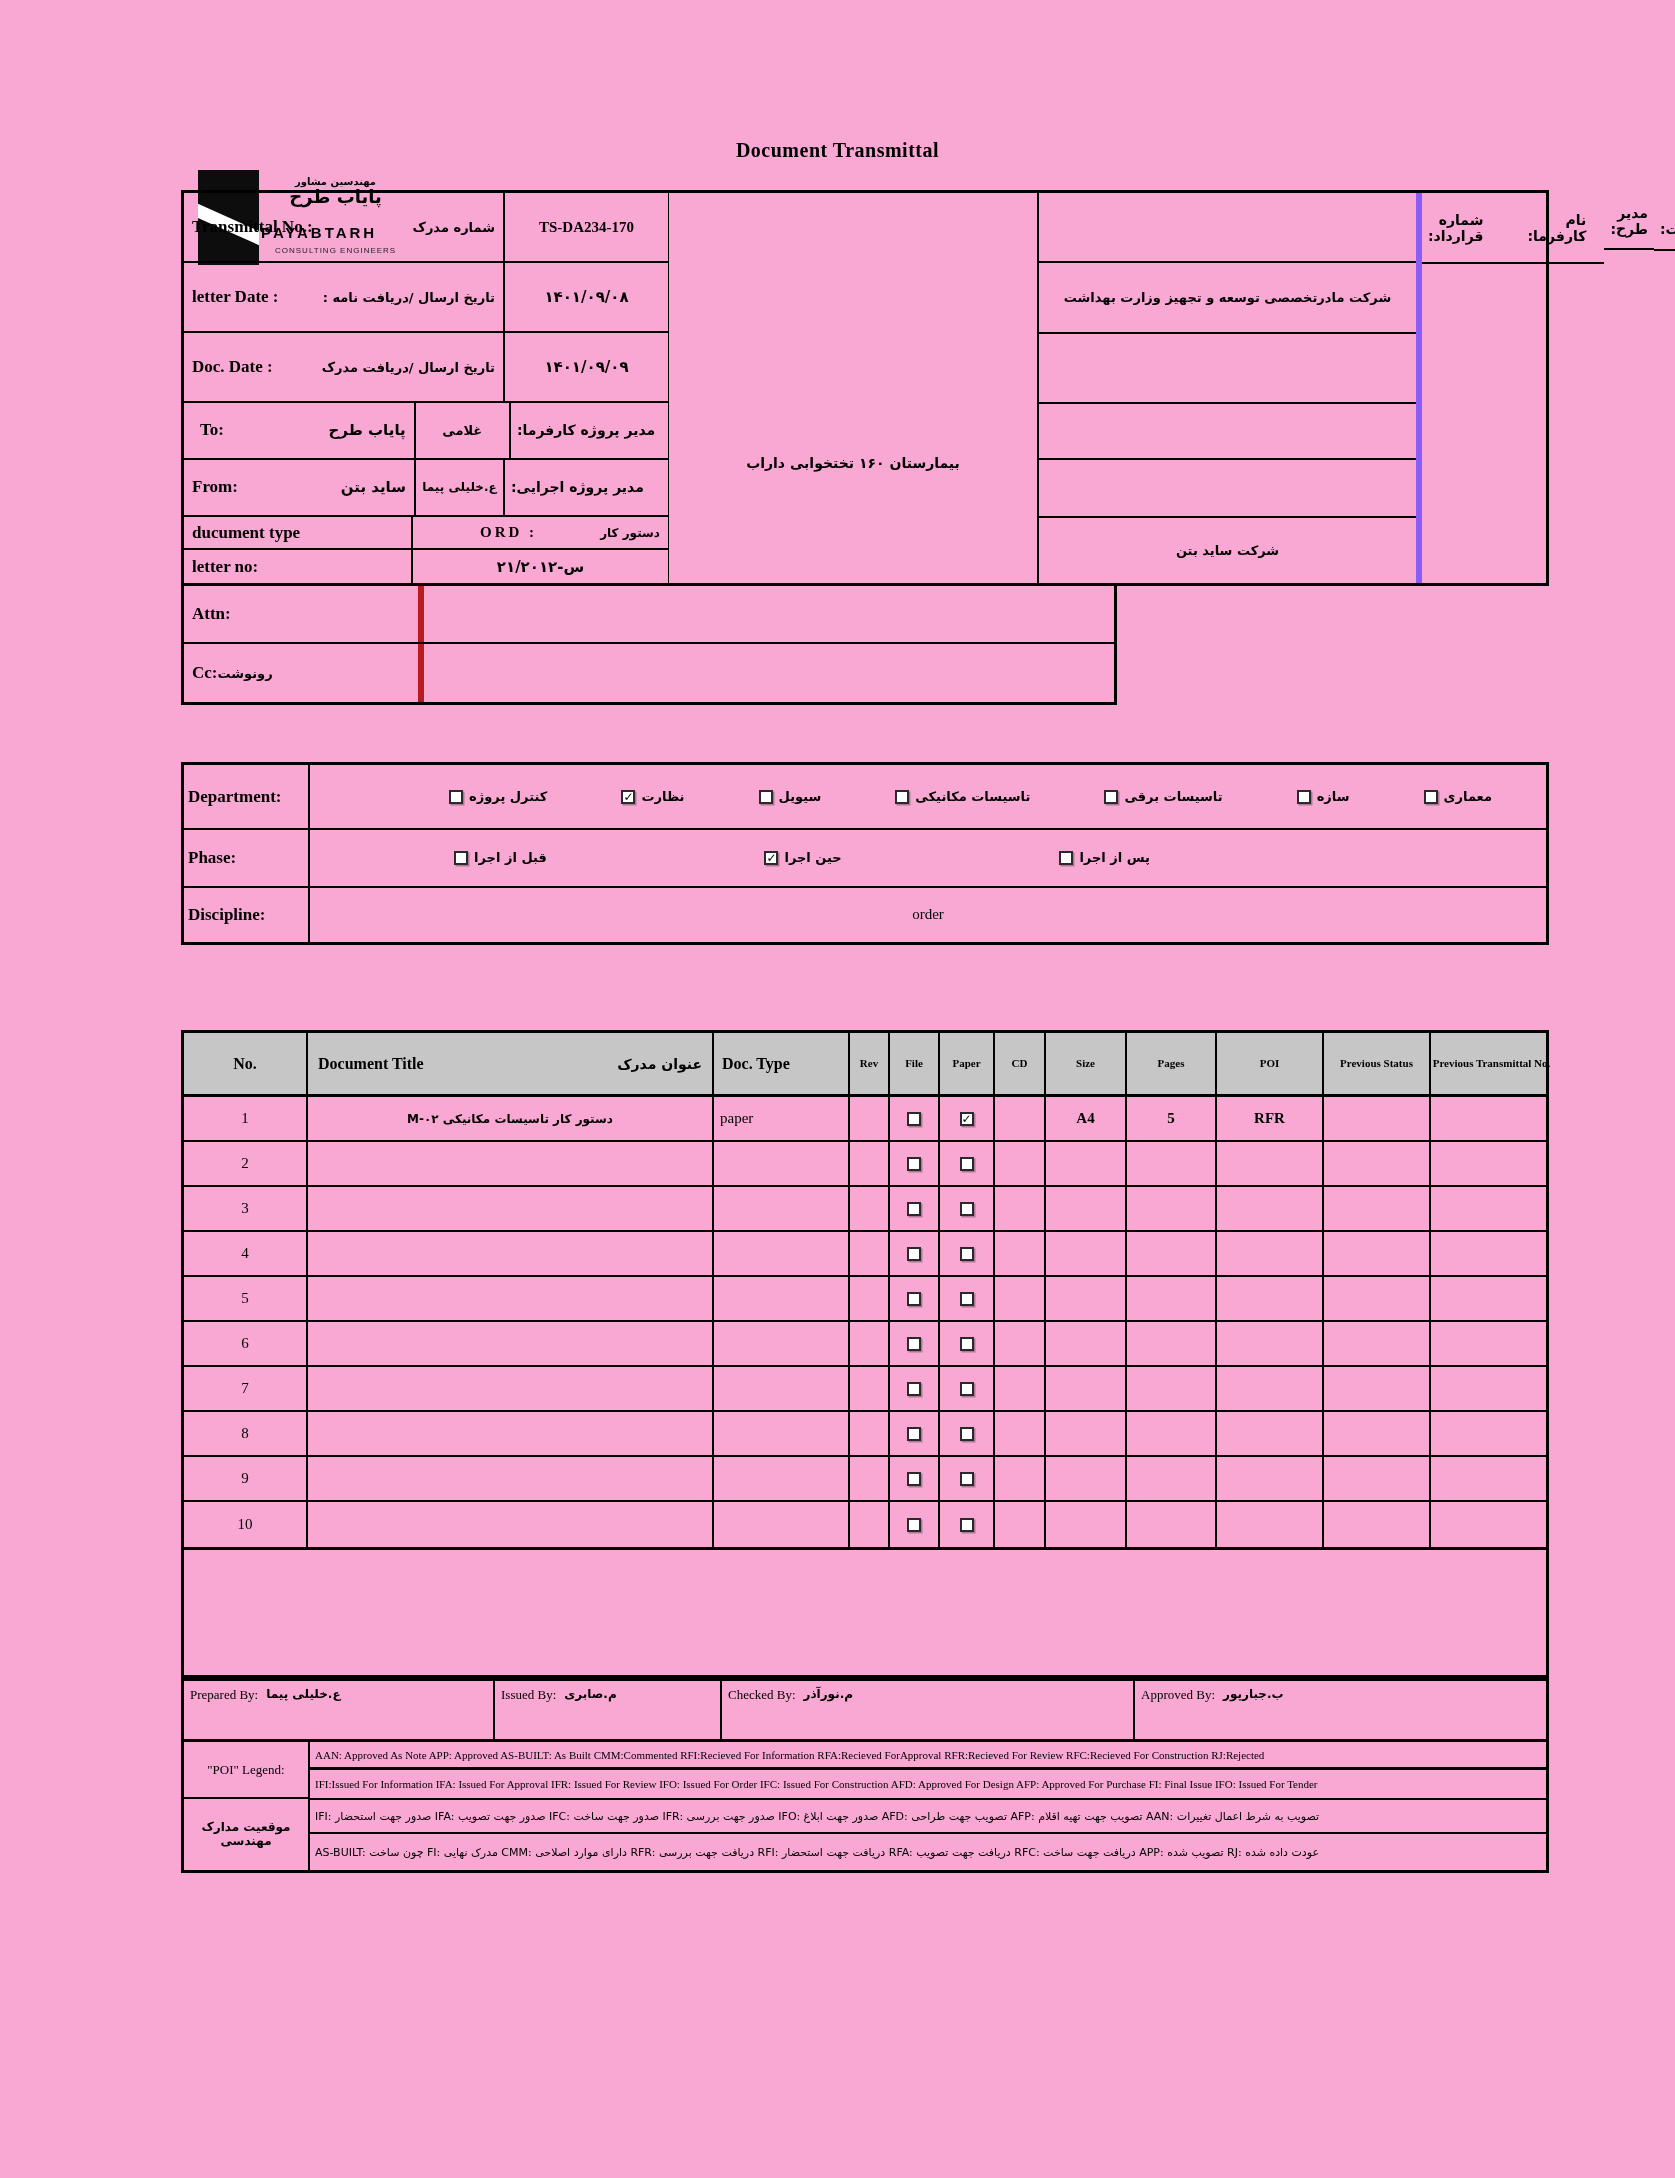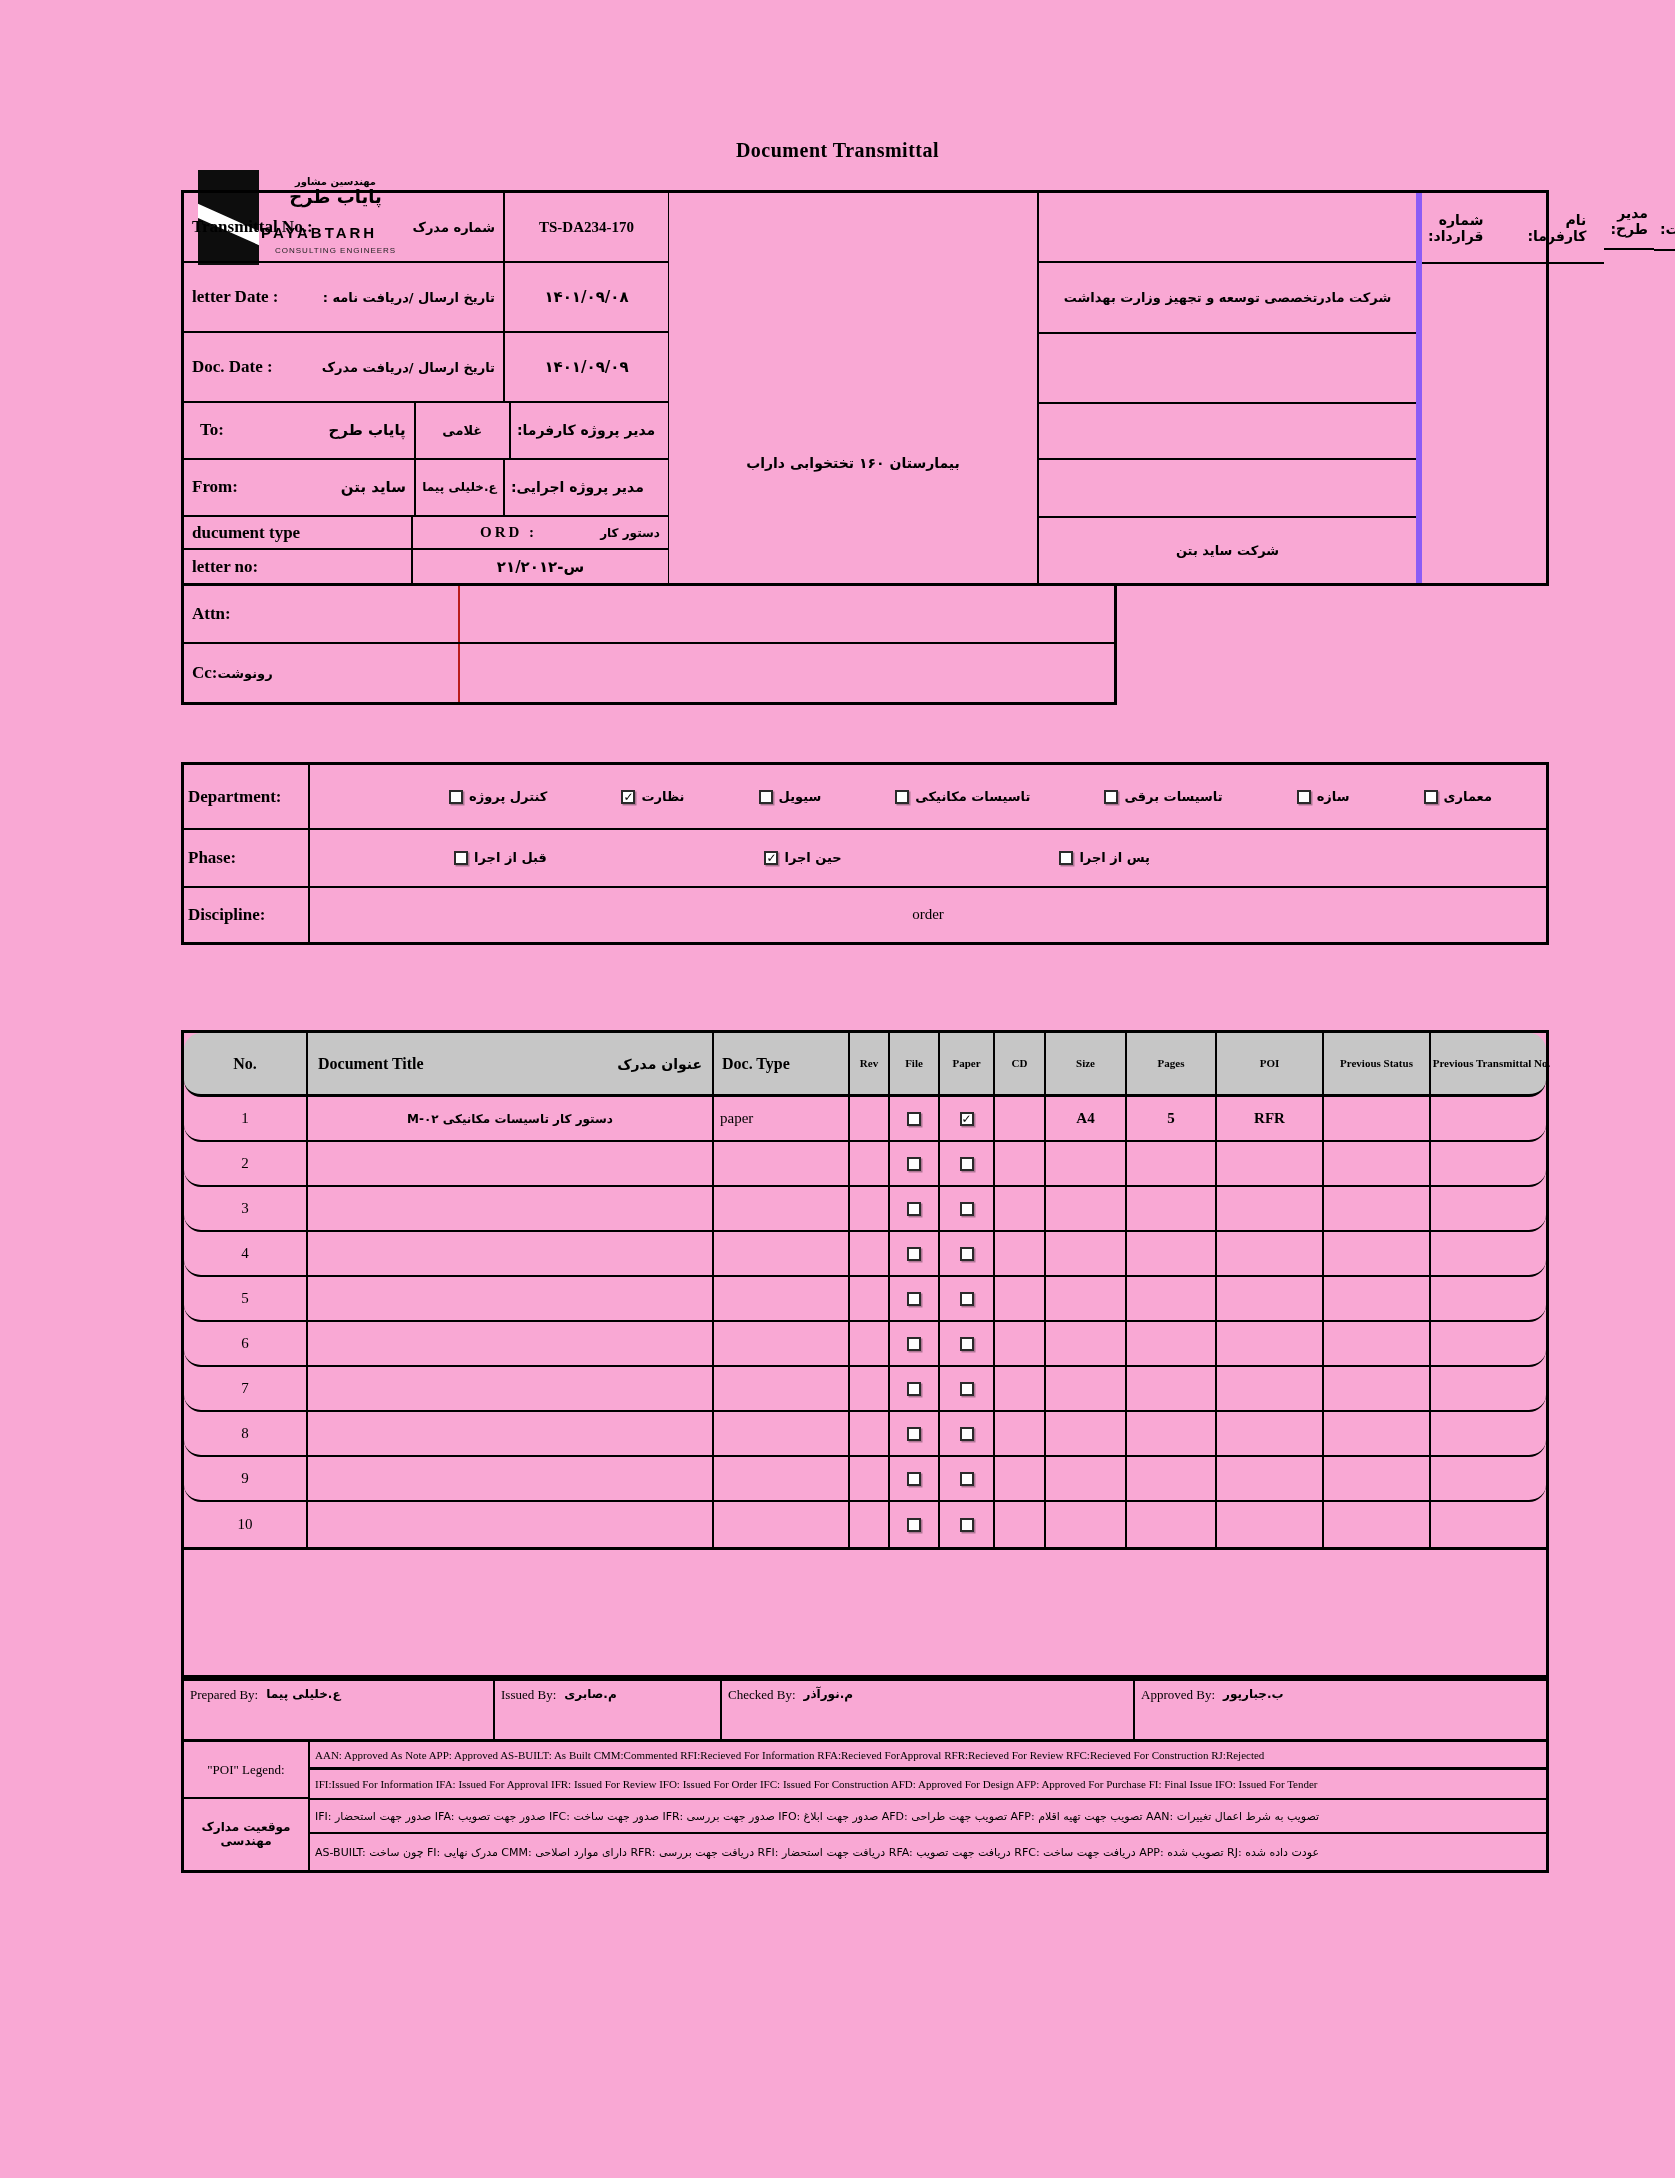--- a/index.html
+++ b/index.html
@@ -42,21 +42,21 @@
   .tt-rvals{width:437px;display:flex;flex-direction:column;border-right:6px solid #8b5cf6;}
   .tt-rlabels{width:124px;display:flex;flex-direction:row;}
   .rrow{border-bottom:2px solid #000;display:flex;align-items:center;justify-content:center;}
   .rrow:last-child{border-bottom:none;}
   .rlabel{justify-content:flex-end;padding:0 6px;font-weight:bold;font-size:14px;direction:rtl;text-align:right;}
   .rval{font-weight:bold;font-size:13px;direction:rtl;text-align:center;padding:0 6px;}
 
   .attn-table{position:absolute;left:181px;top:586px;width:936px;height:119px;display:flex;flex-direction:column;border-top:none;}
   .attn-row{display:flex;height:59px;border-bottom:2px solid #000;}
   .attn-row:last-child{border-bottom:none;}
-  .attn-lbl{width:276px;border-right:2px solid #b91c1c;display:flex;align-items:center;padding:0 8px;
+  .attn-lbl{width:240px;border-right:6px solid #b91c1c;display:flex;align-items:center;padding:0 8px;
             font-weight:bold;font-size:17px;}
   .attn-val{flex:1;}
 
   
   .meta-table{position:absolute;left:181px;top:762px;width:1368px;height:183px;display:flex;flex-direction:column;}
   .meta-row{display:flex;border-bottom:2px solid #000;}
   .meta-row:last-child{border-bottom:none;}
   .meta-lbl{width:126px;border-right:2px solid #000;display:flex;align-items:center;padding:0 4px;
             font-weight:bold;font-size:17px;}
   .meta-content{flex:1;display:flex;align-items:center;direction:rtl;justify-content:space-between;}
@@ -64,21 +64,21 @@
   .phase{padding:0 396px 0 144px;}
   .opt{display:inline-flex;direction:ltr;align-items:center;gap:6px;}
   .olabel{font-weight:bold;font-size:13px;direction:rtl;}
   .cb{display:inline-flex;align-items:center;justify-content:center;width:14px;height:14px;
       border:2px solid #2a2a2a;background:#fff;box-shadow:1.5px 1.5px 0 rgba(0,0,0,.3);
       font-size:12px;font-weight:bold;line-height:1;font-family:"DejaVu Sans",sans-serif;}
   .disc-val{flex:1;display:flex;align-items:center;justify-content:center;font-size:15px;}
 
   
   .doc-table{position:absolute;left:181px;top:1030px;width:1368px;}
-  .dgrid{display:grid;grid-template-columns:124px 406px 136px 40px 50px 55px 51px 81px 90px 107px 107px 121px;border-radius:17px;}
+  .dgrid{display:grid;grid-template-columns:124px 406px 136px 40px 50px 55px 51px 81px 90px 107px 107px 121px;}
   .dhead{height:64px;background:#c6c6c6;border-bottom:3px solid #000;}
   .dhead .c{border-right:2px solid #000;display:flex;align-items:center;justify-content:center;
             text-align:center;font-weight:bold;}
   .dhead .c.last{border-right:none;}
   .h-big{font-size:16px;}
   .h-sm{font-size:11px;line-height:1.2;}
   .h-title{justify-content:space-between !important;padding:0 10px;}
   .h-title .t-fa{font-size:14px;direction:rtl;}
   .drow{height:45px;border-bottom:2px solid #000;}
   .drow:last-child{border-bottom:none;}

